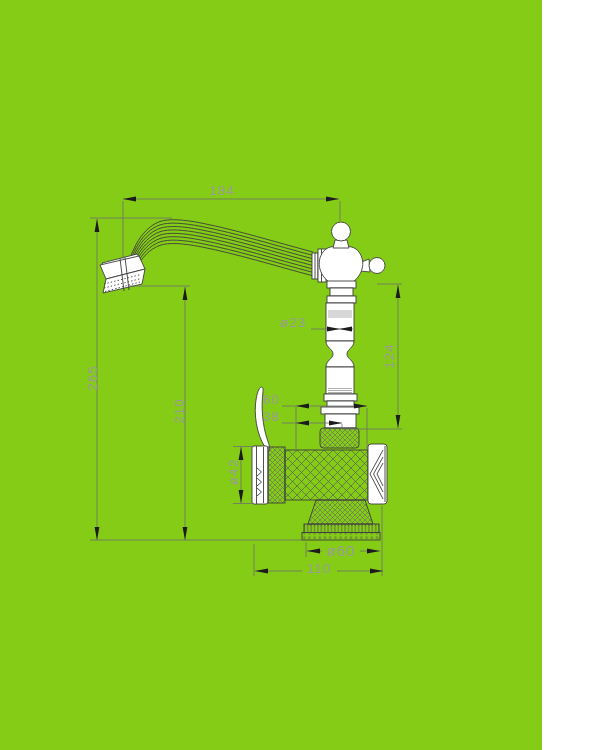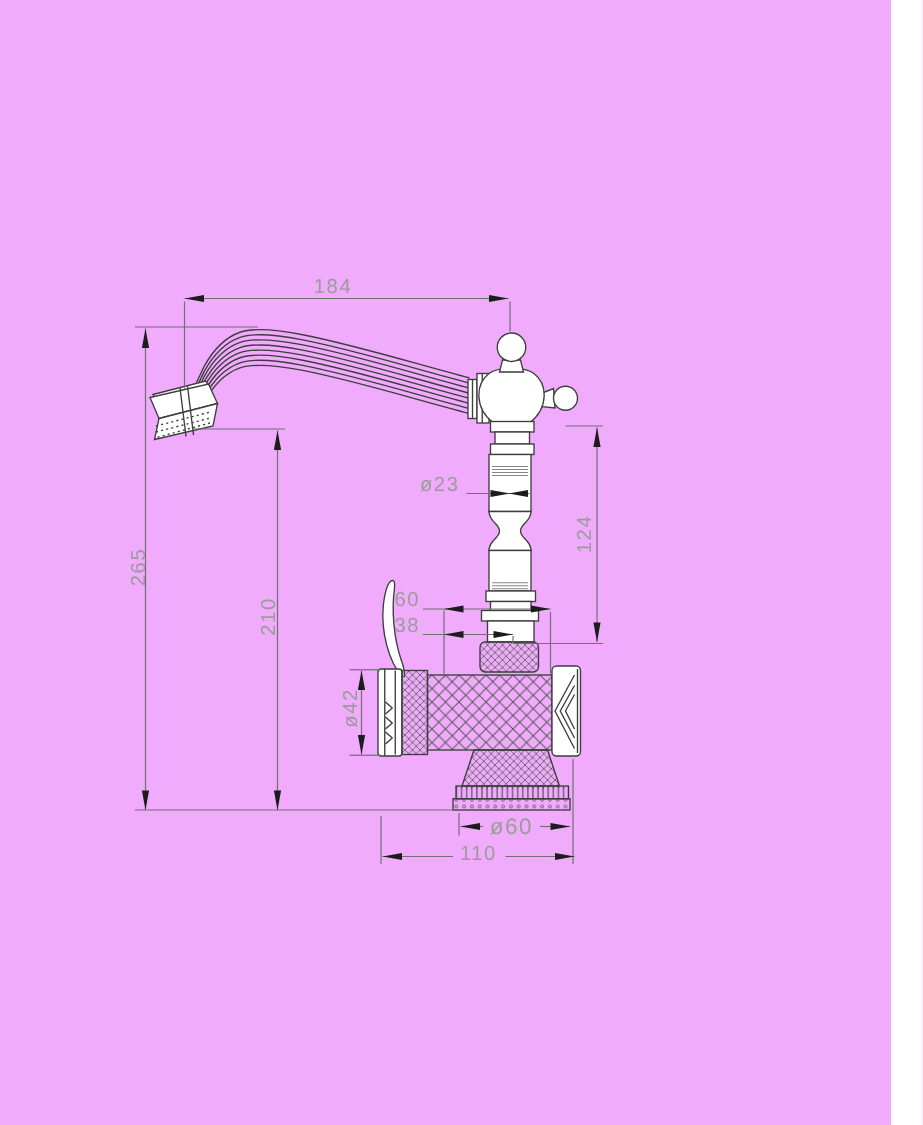--- a/index.html
+++ b/index.html
@@ -1,16 +1,16 @@
 <!DOCTYPE html>
 <html><head>
 <meta charset="utf-8">
 <style>
   html,body{margin:0;padding:0;background:#fff;}
-  #canvas{position:relative;width:594px;height:750px;background:#f0abfc;overflow:hidden;
+  #canvas{position:relative;width:542px;height:750px;background:#84cc16;overflow:hidden;
           font-family:"Liberation Sans",sans-serif;}
   .dt{font-family:"Liberation Sans",sans-serif;font-size:13.5px;fill:#9b9b9b;letter-spacing:1px;}
   .dt-lg{font-family:"Liberation Sans",sans-serif;font-size:15px;fill:#9b9b9b;letter-spacing:1px;}
   .ln{stroke:#3d3d3d;stroke-width:0.9;fill:none;}
   .fw{fill:#ffffff;stroke:#3d3d3d;stroke-width:0.9;}
   .dl{stroke:#707070;stroke-width:0.8;fill:none;}
   .ar{fill:#1c1c1c;stroke:none;}
   .shade{stroke:#787878;stroke-width:0.6;}
 </style>
 </head>

